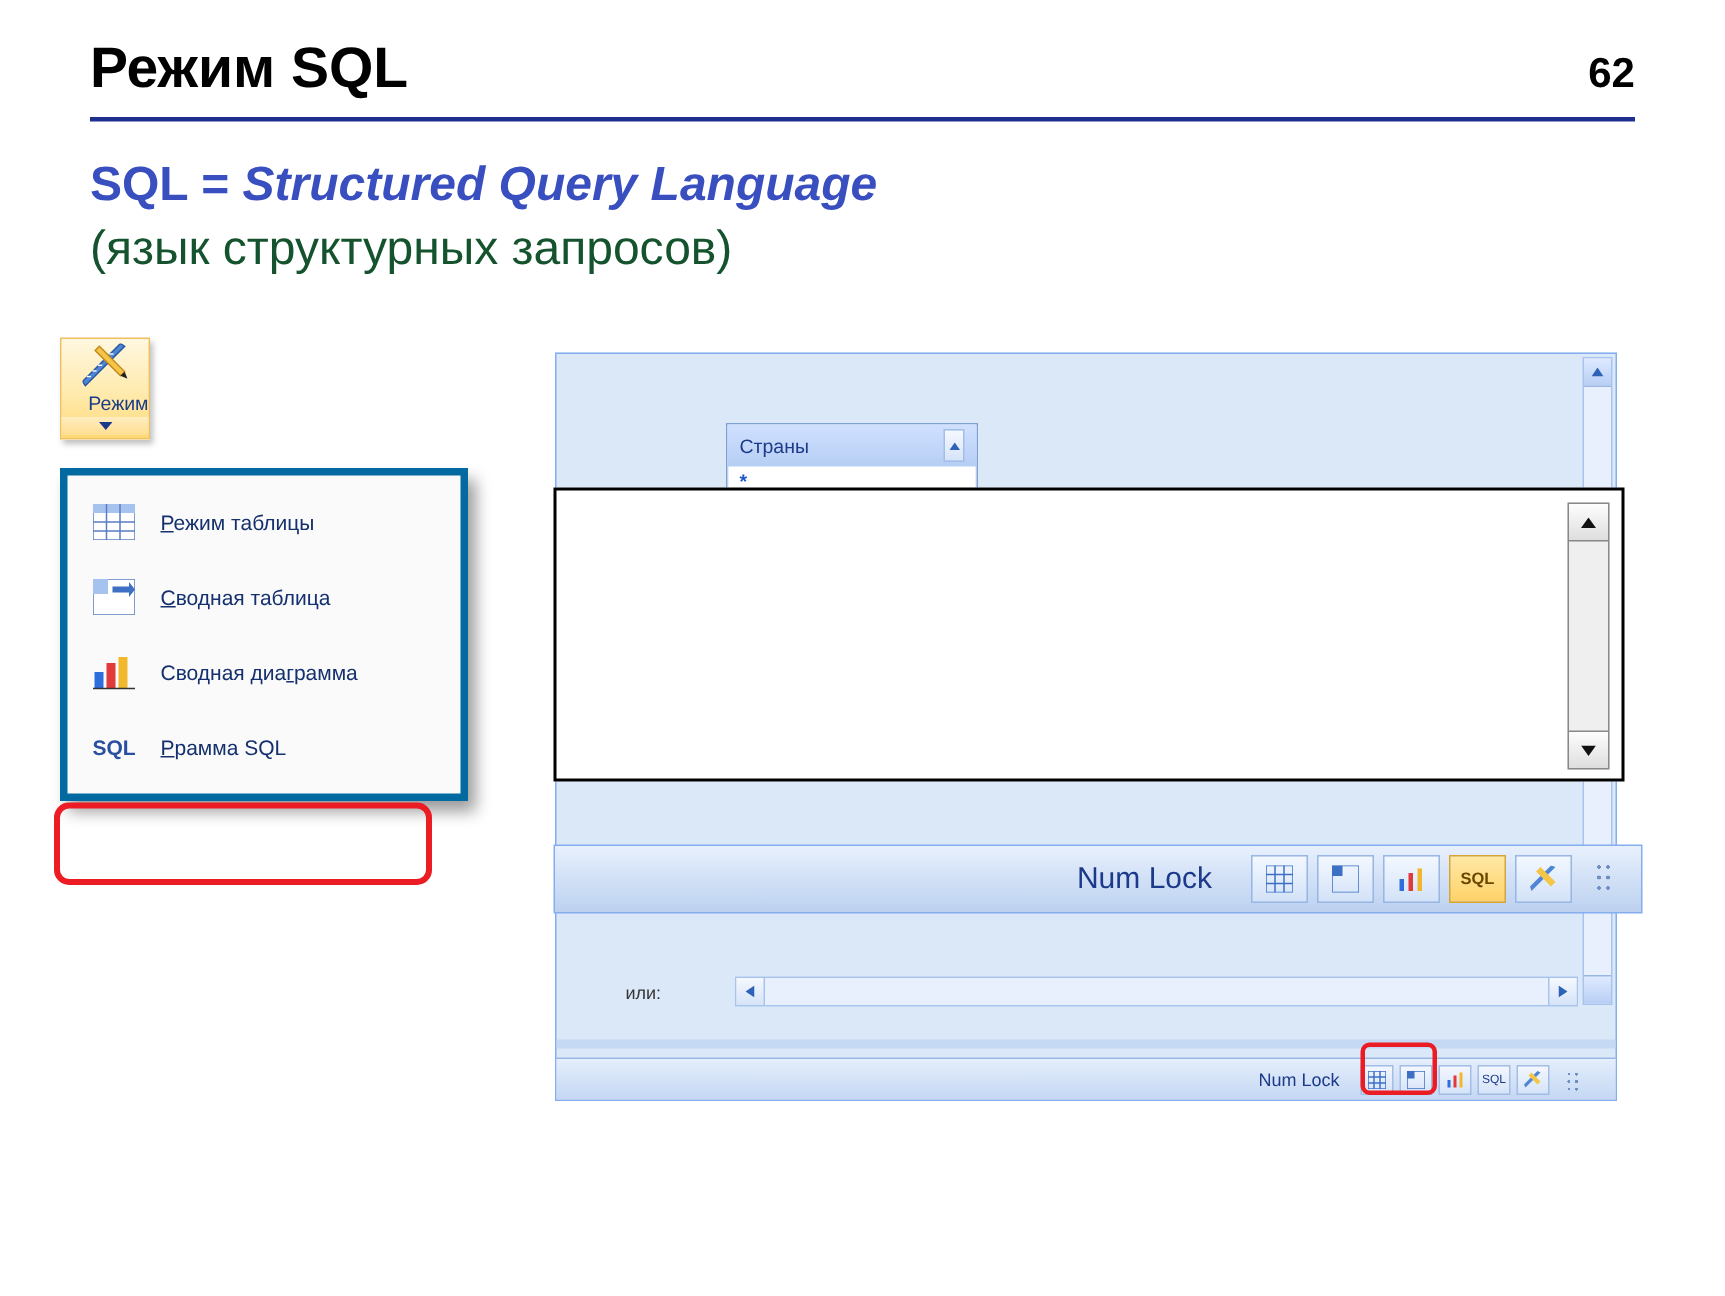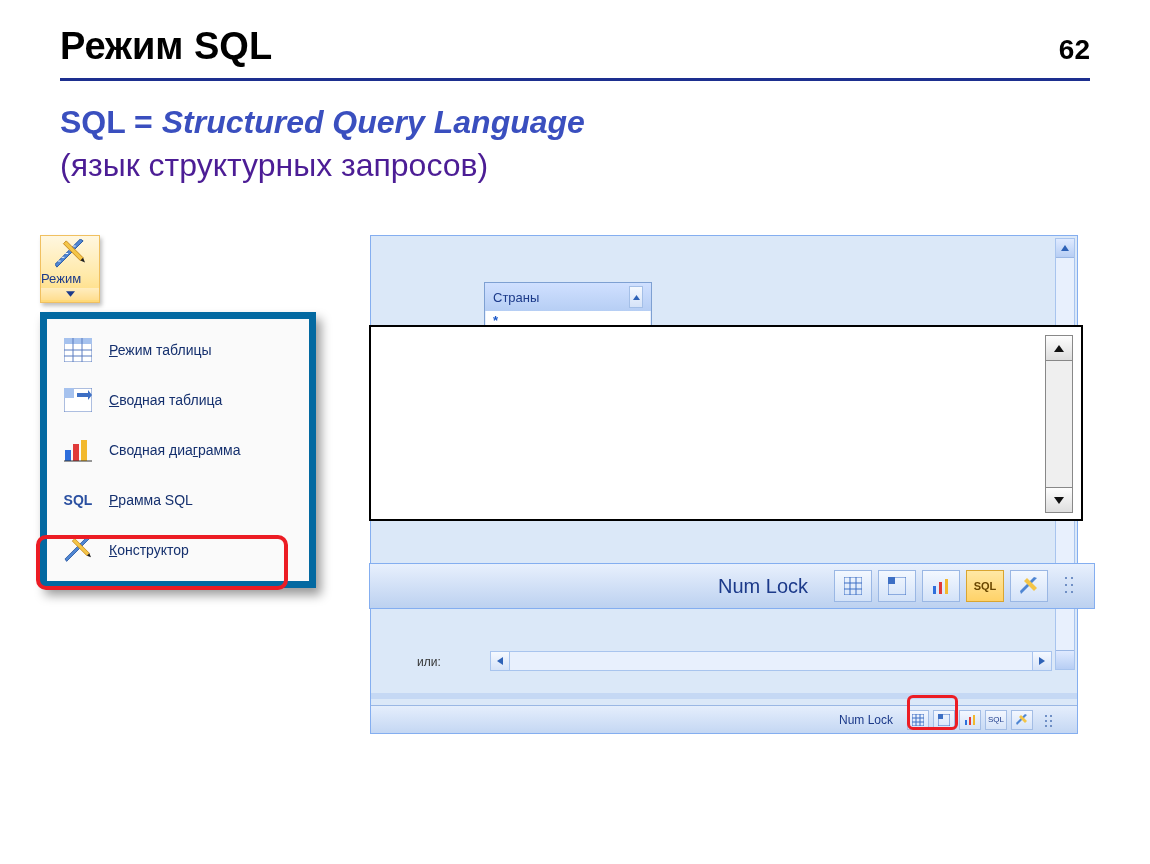--- a/index.html
+++ b/index.html
@@ -39,31 +39,31 @@
     border: none;
     border-top: 3px solid #1d2f8f;
     margin: 10px 0 20px 0;
   }
   .subline {
     font-size: 32px;
     line-height: 1.35;
   }
   .sql-prefix { color: #3a4fbf; font-weight: bold; }
   .sql-expand { color: #3a4fbf; font-style: italic; font-weight: bold; }
-  .sql-translate { color: #4c1d95; }
+  .sql-translate { color: #14532d; }
 
   
   .mode-btn {
     position: absolute;
     left: 40px;
-    top: 235px;
+    top: 225px;
     width: 58px;
     border: 1px solid #f0c060;
     background: linear-gradient(#fff7e0, #ffe9a8 60%, #ffd977);
-    text-align: left;
+    text-align: right;
     padding: 3px 0 2px 0;
     font-size: 12px;
     box-shadow: 2px 3px 4px rgba(0,0,0,.25);
   }
   .mode-btn .ruler-icon {
     width: 30px; height: 30px; margin: 0 auto 2px auto; position: relative;
   }
   .ruler-icon svg { width: 100%; height: 100%; }
   .mode-btn .mlabel { color: #1c3a8a; font-size: 13px; }
   .mode-btn .drop {
@@ -73,21 +73,21 @@
     display: flex; align-items: center; justify-content: center;
   }
   .drop svg { width: 9px; height: 6px; }
 
   
   .dropdown {
     position: absolute;
     left: 40px; top: 312px;
     width: 262px;
     background: #fafafa;
-    border: 7px solid #0369a1;
+    border: 5px solid #0369a1;
     box-shadow: 5px 7px 10px rgba(0,0,0,.4);
     padding: 6px 0;
   }
   .dd-item {
     display: flex;
     align-items: center;
     gap: 16px;
     padding: 12px 16px;
     font-size: 14px;
     color: #15306e;
@@ -320,30 +320,20 @@
           <rect x="17" y="2" width="6" height="21" fill="#f2b82d"></rect>
           <line x1="0" y1="23" x2="28" y2="23" stroke="#333"></line>
         </svg>
     </div>
     <div class="dd-lbl"><span>Сводная диа</span><span class="ul">г</span><span>рамма</span></div>
   </div>
   <div class="dd-item">
     <div class="dd-icon sql-lbl">SQL</div>
     <div class="dd-lbl"><span class="ul">Р</span><span>рамма SQL</span></div>
   </div>
-  <div class="dd-item">
-    <div class="dd-icon">
-      <svg width="28" height="26" viewBox="0 0 32 32">
-          <polygon points="2,30 30,2 27,0 0,27" fill="#4f86d3" stroke="#2756a0"></polygon>
-          <polygon points="12,2 30,20 27,23 9,5" fill="#f4c547" stroke="#c4851a"></polygon>
-          <polygon points="27,23 30,20 32,25" fill="#222"></polygon>
-        </svg>
-    </div>
-    <div class="dd-lbl"><span class="ul">К</span><span>онструктор</span></div>
-  </div>
 </div>
 
 <div class="highlight-red hl1"></div>
 
 <div class="panel-bg">
   <div class="vscroll">
     <div class="thumbt">
         <svg width="8" height="6">
           <polygon points="4,0 8,6 0,6" fill="#2e62b7"></polygon>
         </svg>

